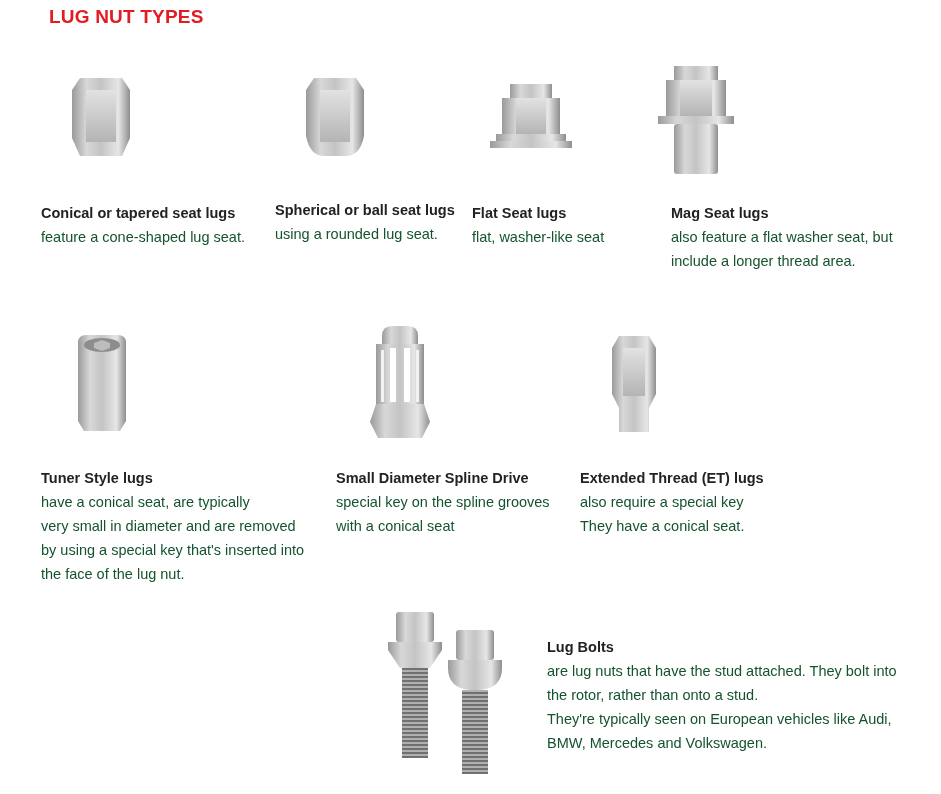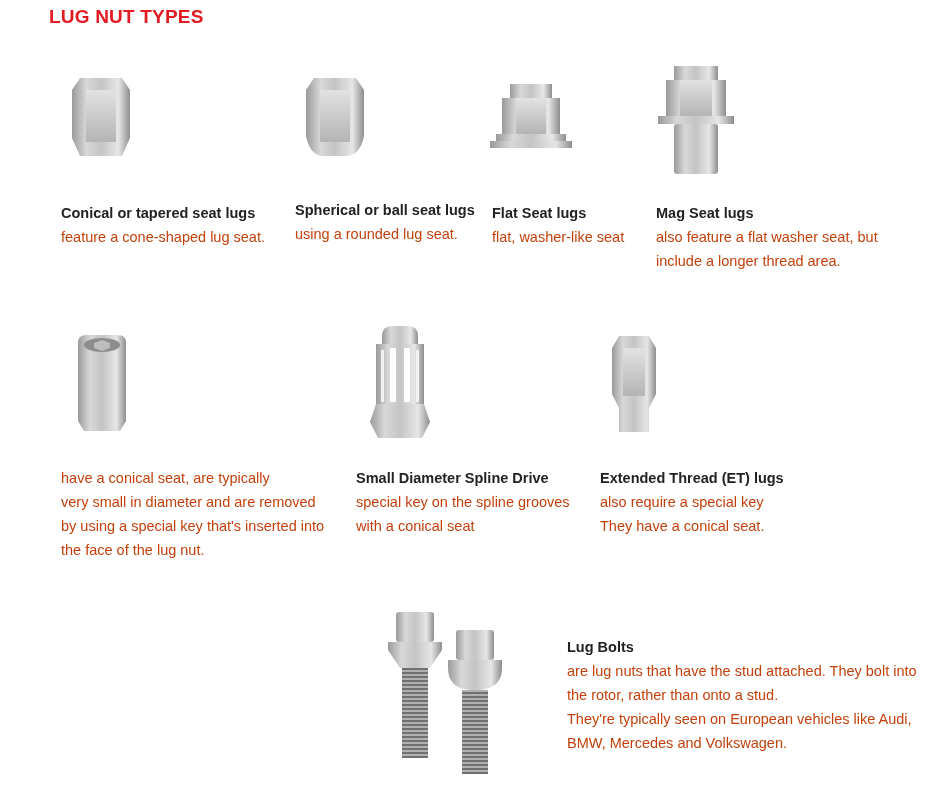--- a/index.html
+++ b/index.html
@@ -1,20 +1,20 @@
 <!DOCTYPE html>
 <html><head>
 <meta charset="utf-8">
 <style>
   html,body{margin:0;padding:0;background:#fff;}
   body{width:941px;height:794px;position:relative;overflow:hidden;font-family:"Liberation Sans","DejaVu Sans",sans-serif;color:#333;}
   .title{position:absolute;left:49px;top:6px;font-size:19px;font-weight:bold;color:#e31b23;letter-spacing:0.2px;}
-  .item{position:absolute;margin-left:20px;}
+  .item{position:absolute;}
   .item .h{font-weight:bold;font-size:14.5px;color:#222;line-height:24px;white-space:nowrap;}
-  .item .d{font-size:14.5px;color:#c2410c;line-height:24px;white-space:nowrap;}
+  .item .d{font-size:14.5px;color:#14532d;line-height:24px;white-space:nowrap;}
   .pic{position:absolute;}
   svg{display:block;}
 </style>
 </head>
 <body>
 
 <svg width="0" height="0" style="position:absolute">
   <defs>
     <linearGradient id="m" x1="0" x2="1" y1="0" y2="0">
       <stop offset="0" stop-color="#9a9a9a"></stop>
@@ -70,34 +70,35 @@
 
 <div class="pic" style="left:658px;top:66px">
   <svg width="76" height="110" viewBox="0 0 76 110">
     <rect x="16" y="0" width="44" height="14" fill="url(#m)"></rect>
     <rect x="8" y="14" width="60" height="36" fill="url(#m)"></rect>
     <rect x="22" y="14" width="32" height="36" fill="url(#f)"></rect>
     <rect x="0" y="50" width="76" height="8" fill="url(#m)"></rect>
     <rect x="16" y="58" width="44" height="50" rx="3" fill="url(#m)"></rect>
   </svg>
 </div>
-<div class="item" style="left:636px;top:201px">
+<div class="item" style="left:671px;top:201px">
   <div class="h">Mag Seat lugs</div>
   <div class="d">also feature a flat washer seat, but</div>
   <div class="d">include a longer thread area.</div>
 </div>
 
 <div class="pic" style="left:76px;top:333px">
   <svg width="52" height="100" viewBox="0 0 52 100">
     <path d="M2 10 Q2 2 10 2 H42 Q50 2 50 10 V88 L44 98 H8 L2 88 Z" fill="url(#m)"></path>
     <ellipse cx="26" cy="12" rx="18" ry="7" fill="#8d8d8d"></ellipse>
     <polygon points="26,7 34,10 34,15 26,18 18,15 18,10" fill="#bdbdbd"></polygon>
   </svg>
 </div>
 <div class="item" style="left:41px;top:466px">
+  <div class="h">Tuner Style lugs</div>
   <div class="d">have a conical seat, are typically</div>
   <div class="d">very small in diameter and are removed</div>
   <div class="d">by using a special key that's inserted into</div>
   <div class="d">the face of the lug nut.</div>
 </div>
 
 <div class="pic" style="left:368px;top:326px">
   <svg width="64" height="114" viewBox="0 0 64 114">
     <path d="M14 10 Q14 0 24 0 H40 Q50 0 50 10 V18 H14 Z" fill="url(#m)"></path>
     <rect x="8" y="18" width="48" height="60" fill="url(#m)"></rect>

